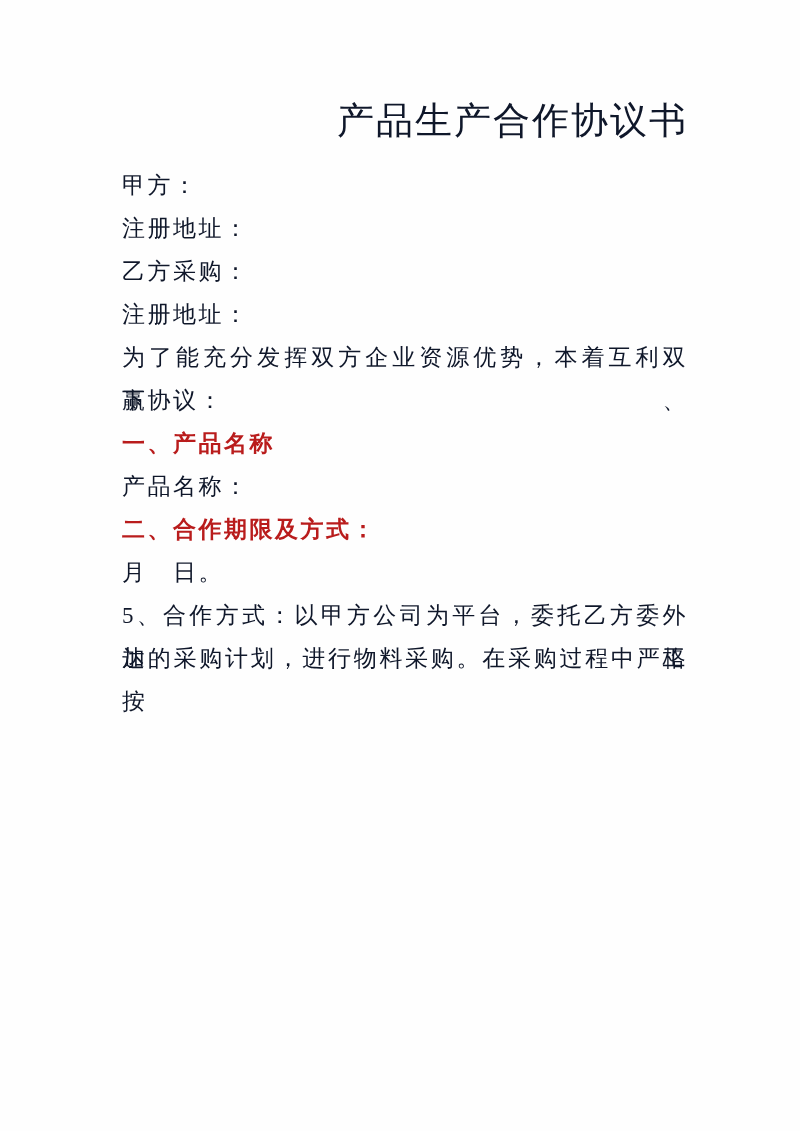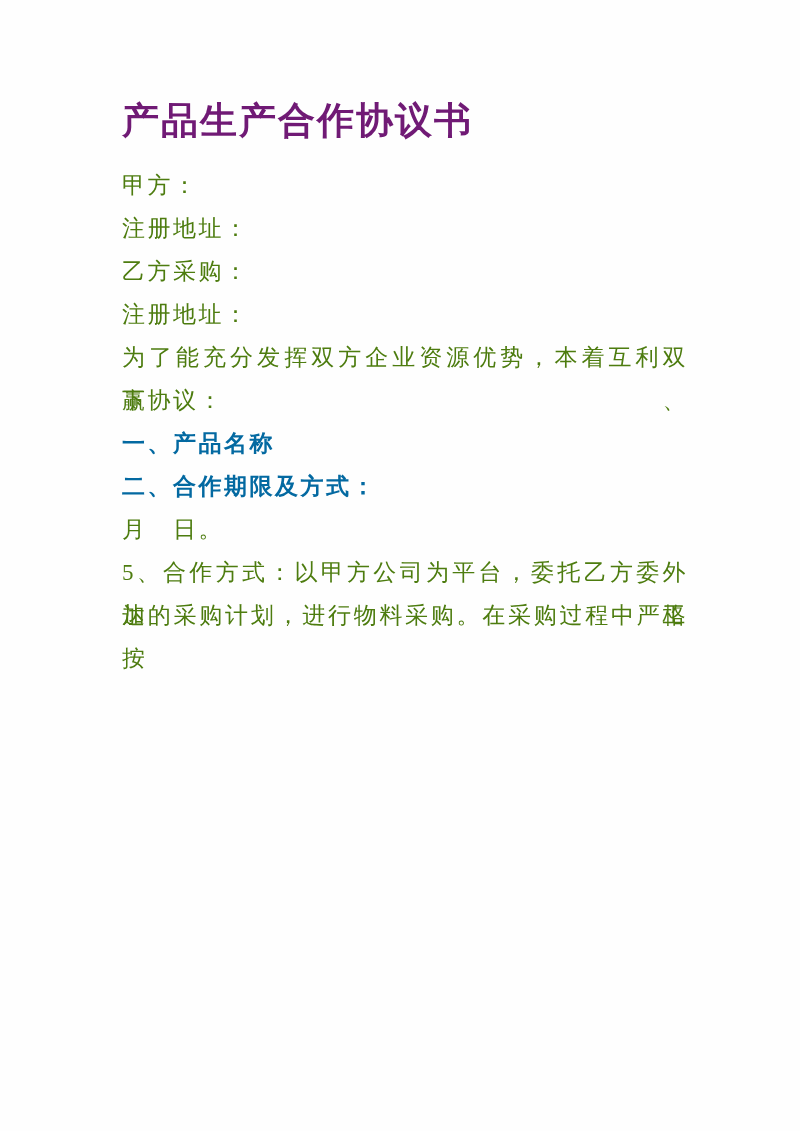--- a/index.html
+++ b/index.html
@@ -15,61 +15,62 @@
     margin: 0 auto;
     background: #fefefe;
     color: #2b2b2b;
     overflow: hidden;
     box-sizing: border-box;
     padding: 96px 112px 0 122px;
   }
   .title {
     margin: 0 0 18px 0;
     padding: 0;
-    text-align: left;
+    text-align: right;
     font-size: 37px;
-    font-weight: bold;
+    font-weight: normal;
     letter-spacing: 2px;
     line-height: 50px;
-    color: #701a75;
+    color: #0f172a;
   }
   .doc-body {
     width: 566px;
   }
   .line {
     margin: 0;
     padding: 0;
     font-size: 23px;
     line-height: 43px;
     height: 43px;
     letter-spacing: 2.5px;
     white-space: pre-wrap;
-    color: #4d7c0f;
+    color: #0f172a;
   }
   .line.fill {
     text-align: justify;
     text-align-last: justify;
     text-justify: inter-character;
   }
   .line.red {
-    color: #0369a1;
+    color: #b91c1c;
     font-weight: bold;
   }
 </style>
 </head>
 <body>
 
 <div class="page">
   <h1 class="title">产品生产合作协议书</h1>
   <div class="doc-body">
     <p class="line">甲方：</p>
     <p class="line">注册地址：</p>
     <p class="line">乙方采购：</p>
     <p class="line">注册地址：</p>
     <p class="line fill">为了能充分发挥双方企业资源优势，本着互利双赢、</p>
     <p class="line">下协议：</p>
     <p class="line red">一、产品名称</p>
+    <p class="line">产品名称：</p>
     <p class="line red">二、合作期限及方式：</p>
     <p class="line">月　日。</p>
     <p class="line fill">5、合作方式：以甲方公司为平台，委托乙方委外加工</p>
     <p class="line fill">达的采购计划，进行物料采购。在采购过程中严格按</p>
   </div>
 </div>
 
 </body></html>

